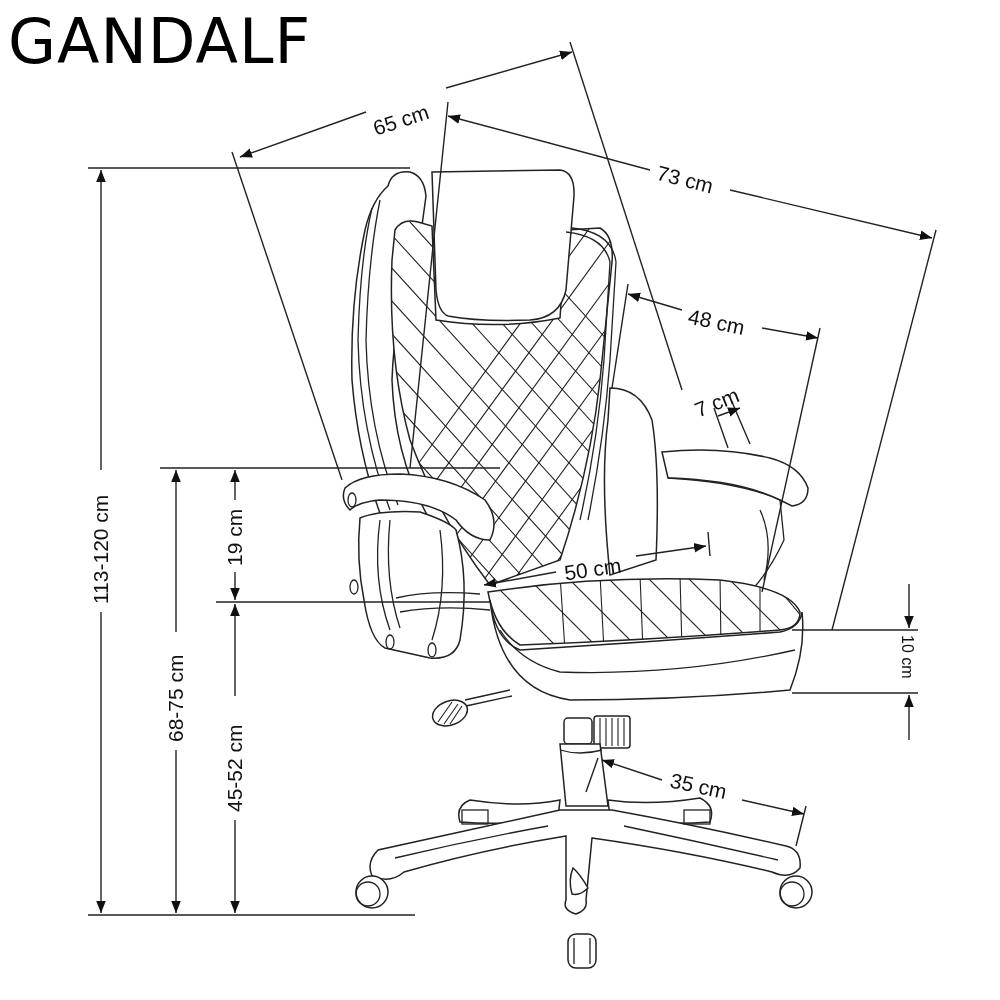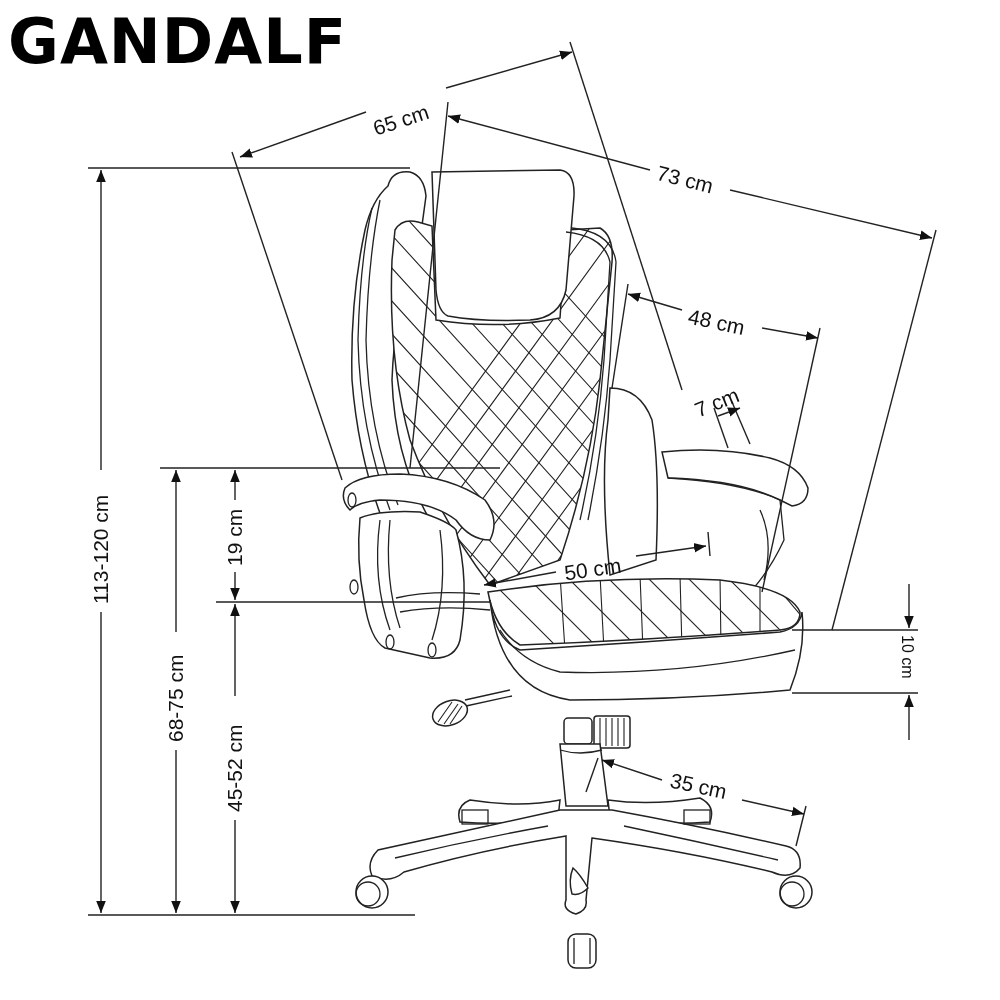--- a/index.html
+++ b/index.html
@@ -1,17 +1,17 @@
 <!DOCTYPE html>
 <html><head>
   <meta charset="utf-8">
   <style>
     html, body { margin: 0; padding: 0; background: #ffffff; }
     body { width: 1000px; height: 1000px; position: relative; overflow: hidden; font-family: "Liberation Sans", sans-serif; }
-    .title { position: absolute; left: 8px; top: 2px; font-family: "DejaVu Sans", sans-serif; font-weight: bold; font-size: 62px; letter-spacing: 1px; color: #000; line-height: 80px; }
+    .title { position: absolute; left: 8px; top: 2px; font-family: "DejaVu Sans", sans-serif; font-weight: normal; font-size: 62px; letter-spacing: 1px; color: #000; line-height: 80px; }
     svg { position: absolute; left: 0; top: 0; }
     .dim-text { font-family: "Liberation Sans", sans-serif; font-size: 21px; fill: #111; }
     .ln { stroke: #222; stroke-width: 1.4; fill: none; }
     .ch { stroke: #222; stroke-width: 1.5; fill: #fff; }
     .chn { stroke: #222; stroke-width: 1.3; fill: none; }
     .q { stroke: #222; stroke-width: 1.1; fill: none; }
   </style>
 </head>
 <body>
 

